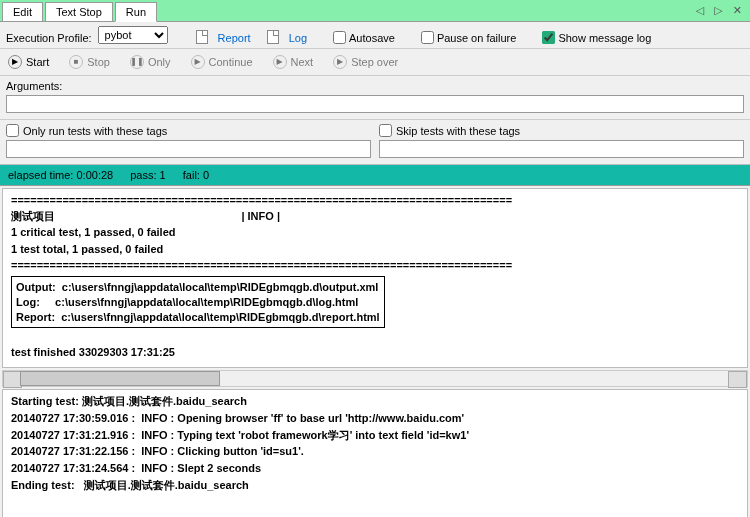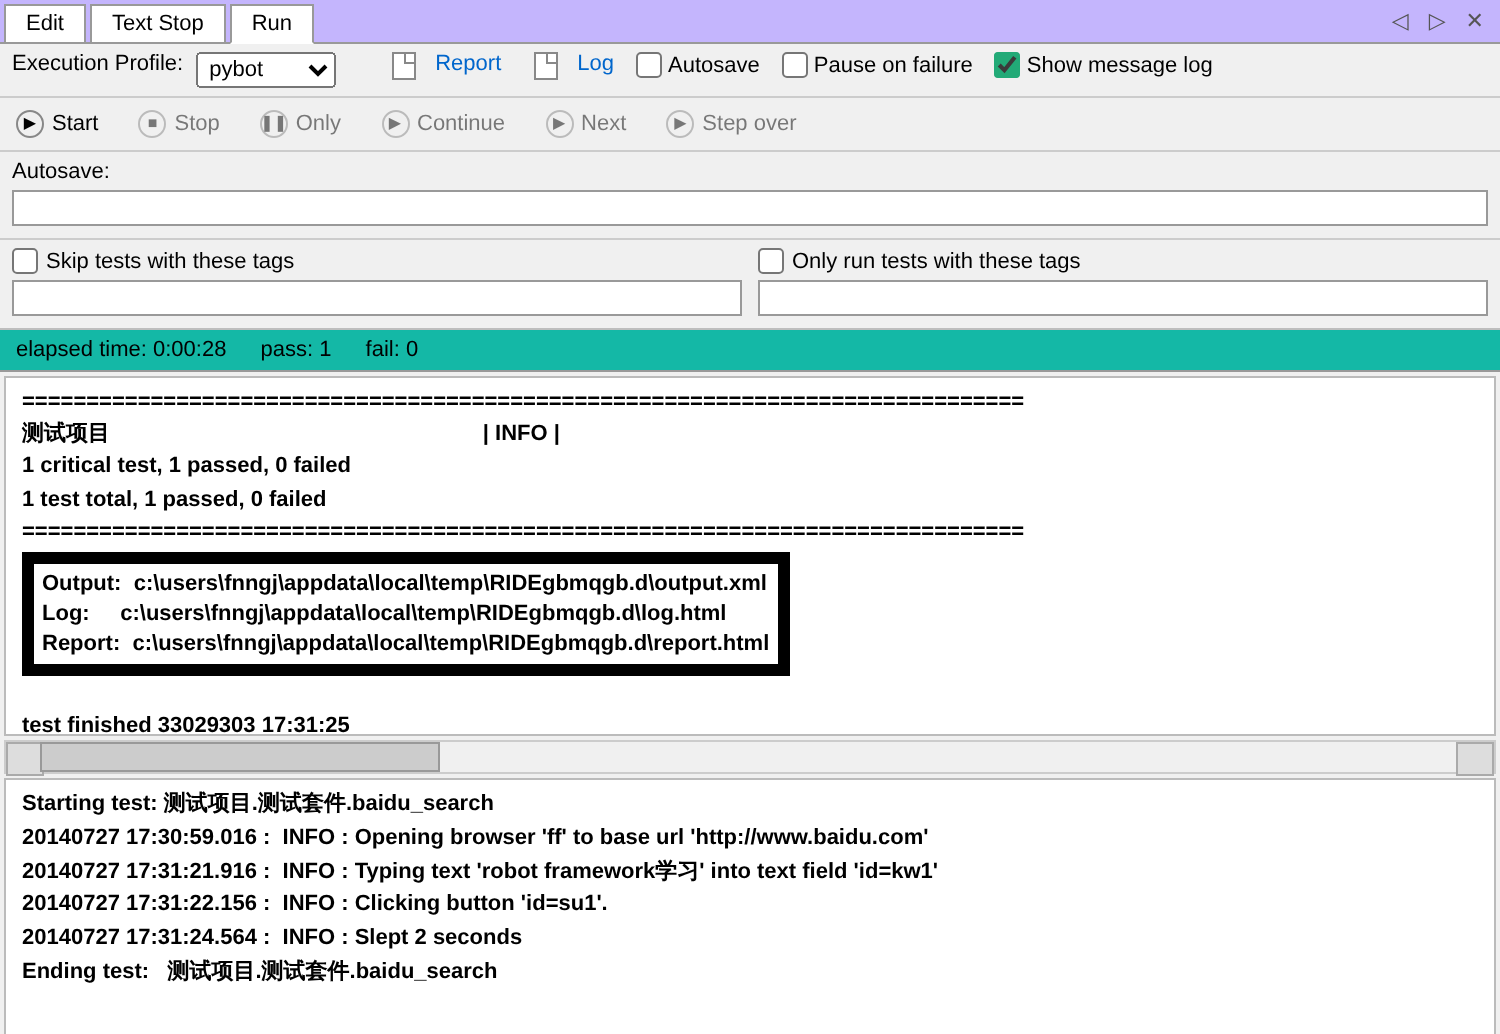--- a/index.html
+++ b/index.html
@@ -1,42 +1,42 @@
 <!DOCTYPE html>
 <html><head>
 <meta charset="utf-8">
 <style>
 *{margin:0;padding:0;box-sizing:border-box;font-family:Arial,sans-serif;font-size:11px}
 body{background:#f0f0f0;width:750px;height:517px;overflow:hidden;position:relative}
-.tabs{display:flex;background:#c4b5fd;border-bottom:1px solid #999;padding:2px 2px 0 2px}
+.tabs{display:flex;background:#86efac;border-bottom:1px solid #999;padding:2px 2px 0 2px}
 .tab{padding:3px 10px;border:1px solid #999;border-bottom:none;margin-right:2px;background:#fff;cursor:pointer}
 .tab.active{background:#fff;font-weight:normal;border-bottom:1px solid #fff;margin-bottom:-1px}
 .tabs-right{position:absolute;right:4px;top:2px;display:flex;gap:2px;font-size:10px;color:#555}
 .tabs-right span{padding:2px 4px;cursor:pointer}
-.toolbar1{display:flex;align-items:flex-start;padding:4px 6px;gap:6px;border-bottom:1px solid #ccc;background:#f0f0f0}
+.toolbar1{display:flex;align-items:flex-end;padding:4px 6px;gap:6px;border-bottom:1px solid #ccc;background:#f0f0f0}
 .toolbar1 select{font-size:11px;padding:1px 2px;width:70px}
 .link{color:#0066cc;cursor:pointer;margin-left:4px}
-.chk{display:inline-flex;align-items:center;gap:3px;margin-left:5px}
+.chk{display:inline-flex;align-items:center;gap:3px;margin-left:20px}
 .chk input{margin:0}
 .chk.checked input{accent-color:#2a7}
 .toolbar2{display:flex;align-items:center;padding:4px 6px;gap:16px;border-bottom:1px solid #ccc;background:#f0f0f0}
 .toolbtn{display:inline-flex;align-items:center;gap:4px;cursor:pointer;padding:2px}
 .circle{display:inline-flex;align-items:center;justify-content:center;width:14px;height:14px;border:1px solid #888;border-radius:50%;font-size:8px;line-height:1}
 .toolbtn.dis{opacity:0.5}
 .args-section{padding:4px 6px 6px;background:#f0f0f0;border-bottom:1px solid #ccc}
 .args-section .label{margin-bottom:3px}
 .args-section input{width:100%;padding:2px;border:1px solid #999}
 .tags-row{display:flex;padding:4px 6px 6px;gap:8px;background:#f0f0f0;border-bottom:1px solid #bdbdbd}
 .tagcol{flex:1}
 .tagcol .tagchk{display:flex;align-items:center;gap:4px;margin-bottom:3px}
 .tagcol input[type=text]{width:100%;padding:2px;border:1px solid #999}
 .status{background:#14b8a6;padding:4px 8px;border-bottom:1px solid #999;font-size:11px}
 .status span{margin-right:14px}
 .console{background:#fff;padding:4px 8px;font-family:'Courier New',monospace;font-size:12px;font-weight:bold;line-height:1.35;white-space:pre;overflow:hidden;border:1px solid #bbb;margin:2px;height:180px}
-.redbox{border:6px solid #000000;padding:3px 4px;margin-top:2px;margin-right:20px;display:inline-block}
+.redbox{border:1px solid #000000;padding:3px 4px;margin-top:2px;margin-right:20px;display:inline-block}
 .log{background:#fff;padding:4px 8px;font-family:'Courier New',monospace;font-size:12px;font-weight:bold;line-height:1.4;white-space:pre;overflow:hidden;border:1px solid #bbb;margin:2px;height:130px}
 .hscroll{height:17px;background:#f0f0f0;border:1px solid #ccc;margin:2px;position:relative}
 .hscroll::before,.hscroll::after{content:'';position:absolute;top:0;width:17px;height:15px;background:#ddd;border:1px solid #aaa}
 .hscroll::before{left:0}
 .hscroll::after{right:0}
 .thumb{position:absolute;left:17px;top:0;height:15px;width:200px;background:#ccc;border:1px solid #999}
 .icon-page{display:inline-block;width:12px;height:14px;background:#fff;border:1px solid #888;position:relative;vertical-align:middle}
 .icon-page::after{content:'';position:absolute;right:0;top:0;width:4px;height:4px;border-left:1px solid #888;border-bottom:1px solid #888}
 </style>
 </head>
@@ -97,36 +97,36 @@
       <span class="circle">▶</span>
       <span>Next</span>
     </span>
   <span class="toolbtn dis">
       <span class="circle">▶</span>
       <span>Step over</span>
     </span>
 </div>
 
 <div class="args-section">
-  <div class="label">Autosave:</div>
+  <div class="label">Arguments:</div>
   <input type="text" value="" style="">
 </div>
 
 <div class="tags-row">
   <div class="tagcol">
     <label class="tagchk">
         <input type="checkbox" style="">
-        <span>Skip tests with these tags</span>
+        <span>Only run tests with these tags</span>
       </label>
     <input type="text" style="">
   </div>
   <div class="tagcol">
     <label class="tagchk">
         <input type="checkbox" style="">
-        <span>Only run tests with these tags</span>
+        <span>Skip tests with these tags</span>
       </label>
     <input type="text" style="">
   </div>
 </div>
 
 <div class="status">
   <span>elapsed time: 0:00:28</span>
   <span>pass: 1</span>
   <span>fail: 0</span>
 </div>

